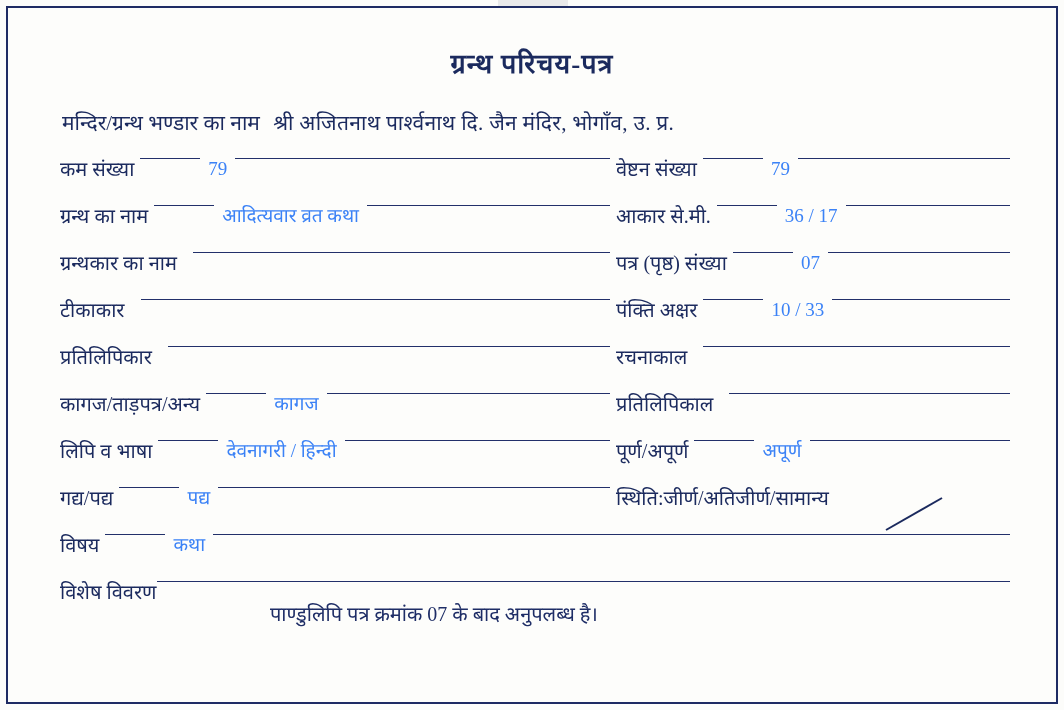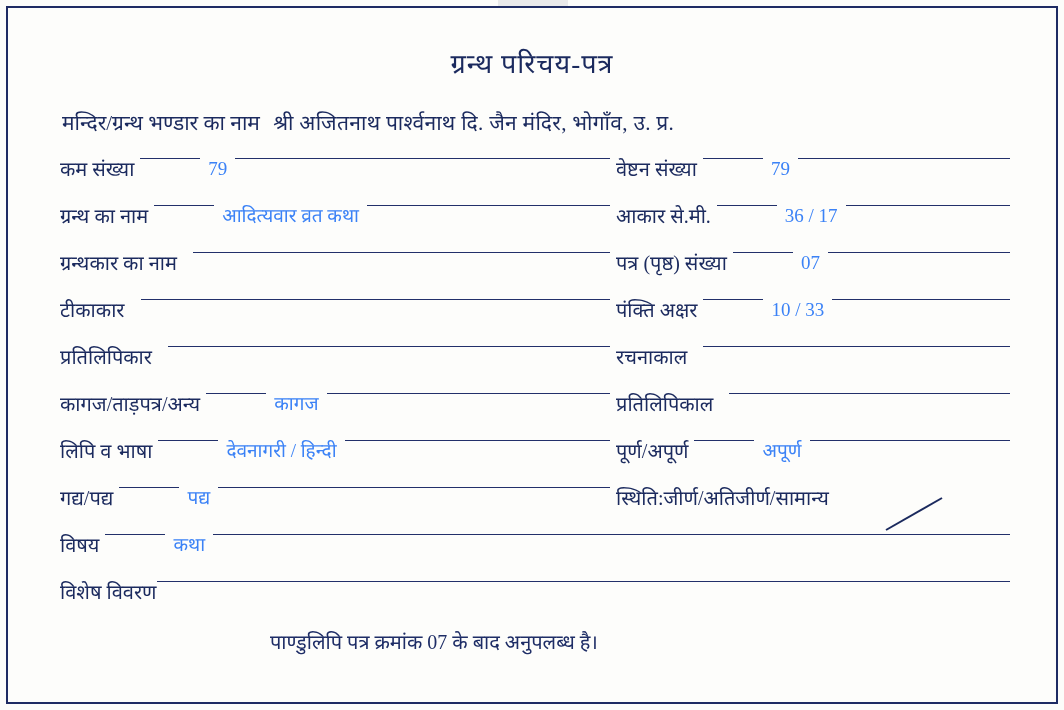--- a/index.html
+++ b/index.html
@@ -40,21 +40,21 @@
     background: #fdfdfb;
   }
   .title {
     position: absolute;
     top: 44px;
     left: 0;
     width: 1064px;
     text-align: center;
     font-size: 27px;
     letter-spacing: 1px;
-    font-weight: 400;
+    font-weight: 700;
     color: #1b2a5e;
   }
   .temple-line {
     position: absolute;
     top: 108px;
     left: 62px;
     width: 960px;
     font-size: 21px;
     white-space: nowrap;
     color: #1b2a5e;
@@ -112,21 +112,20 @@
     margin-left: 0;
     margin-bottom: 5px;
   }
   .note {
     position: absolute;
     left: 270px;
     top: 600px;
     font-size: 20px;
     color: #1e2d66;
     white-space: nowrap;
-    margin-top: 28px;
   }
   .strike {
     position: absolute;
     left: 884px;
     top: 496px;
     width: 62px;
     height: 36px;
     pointer-events: none;
   }
   .strike svg line {

